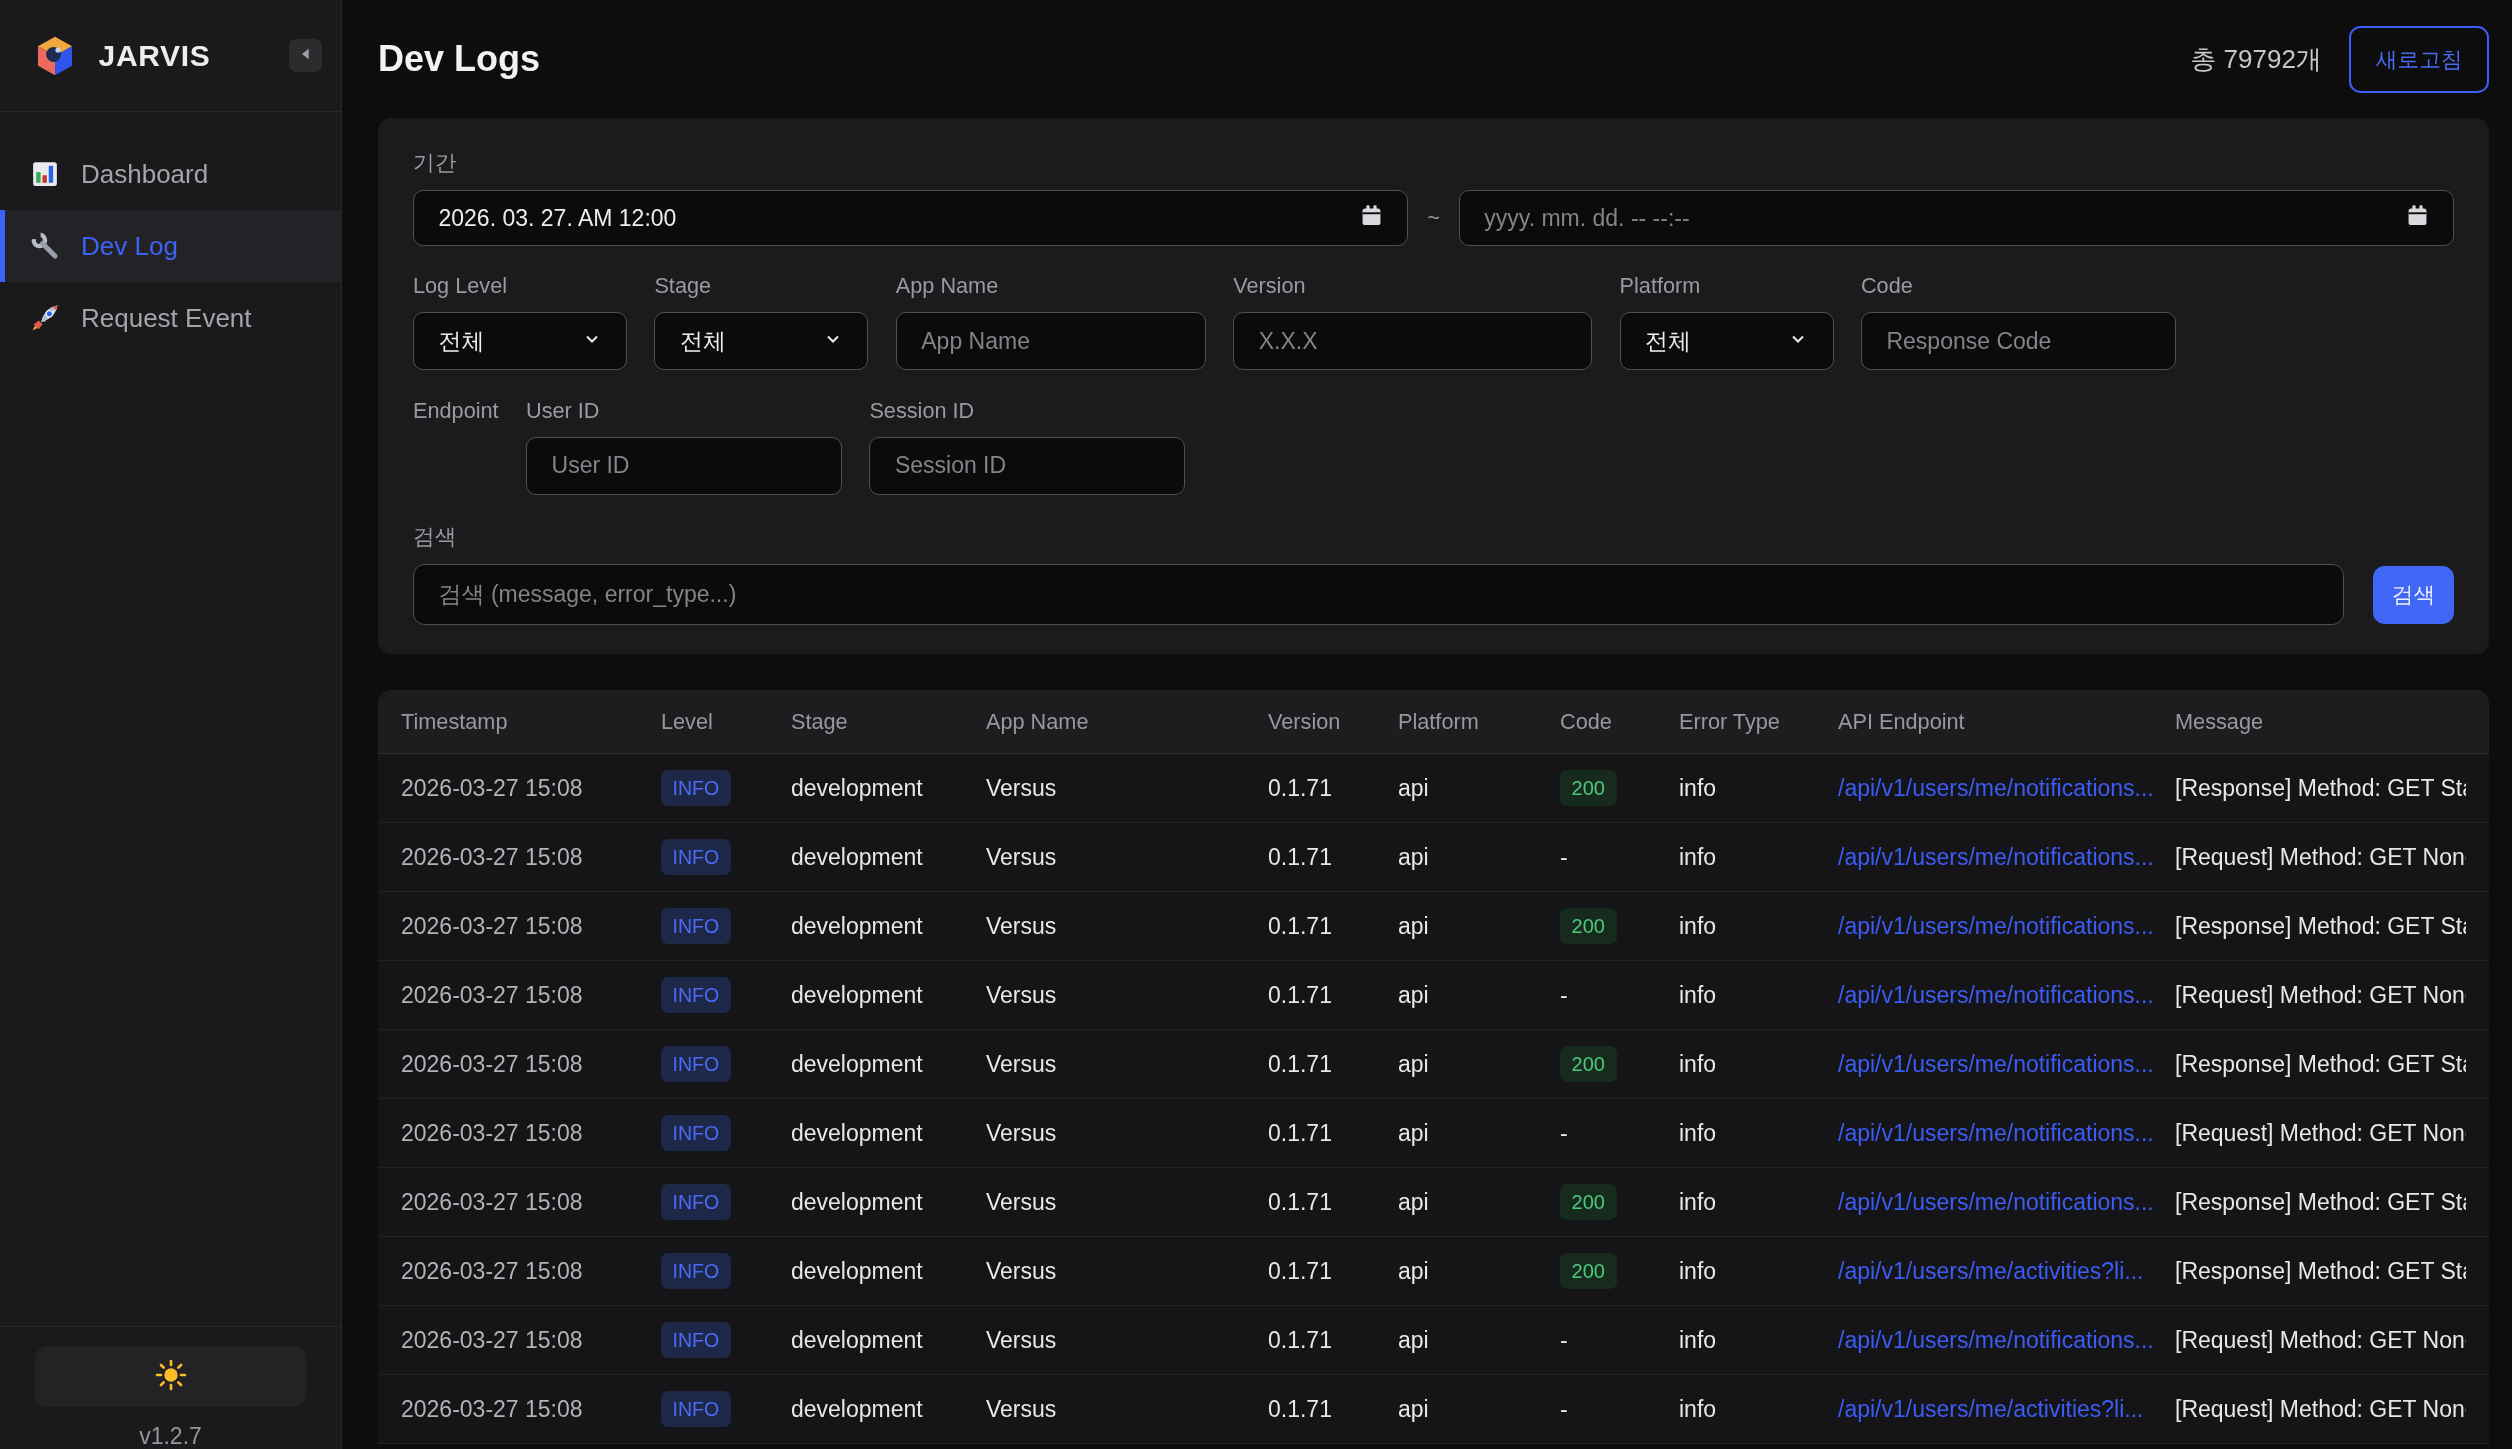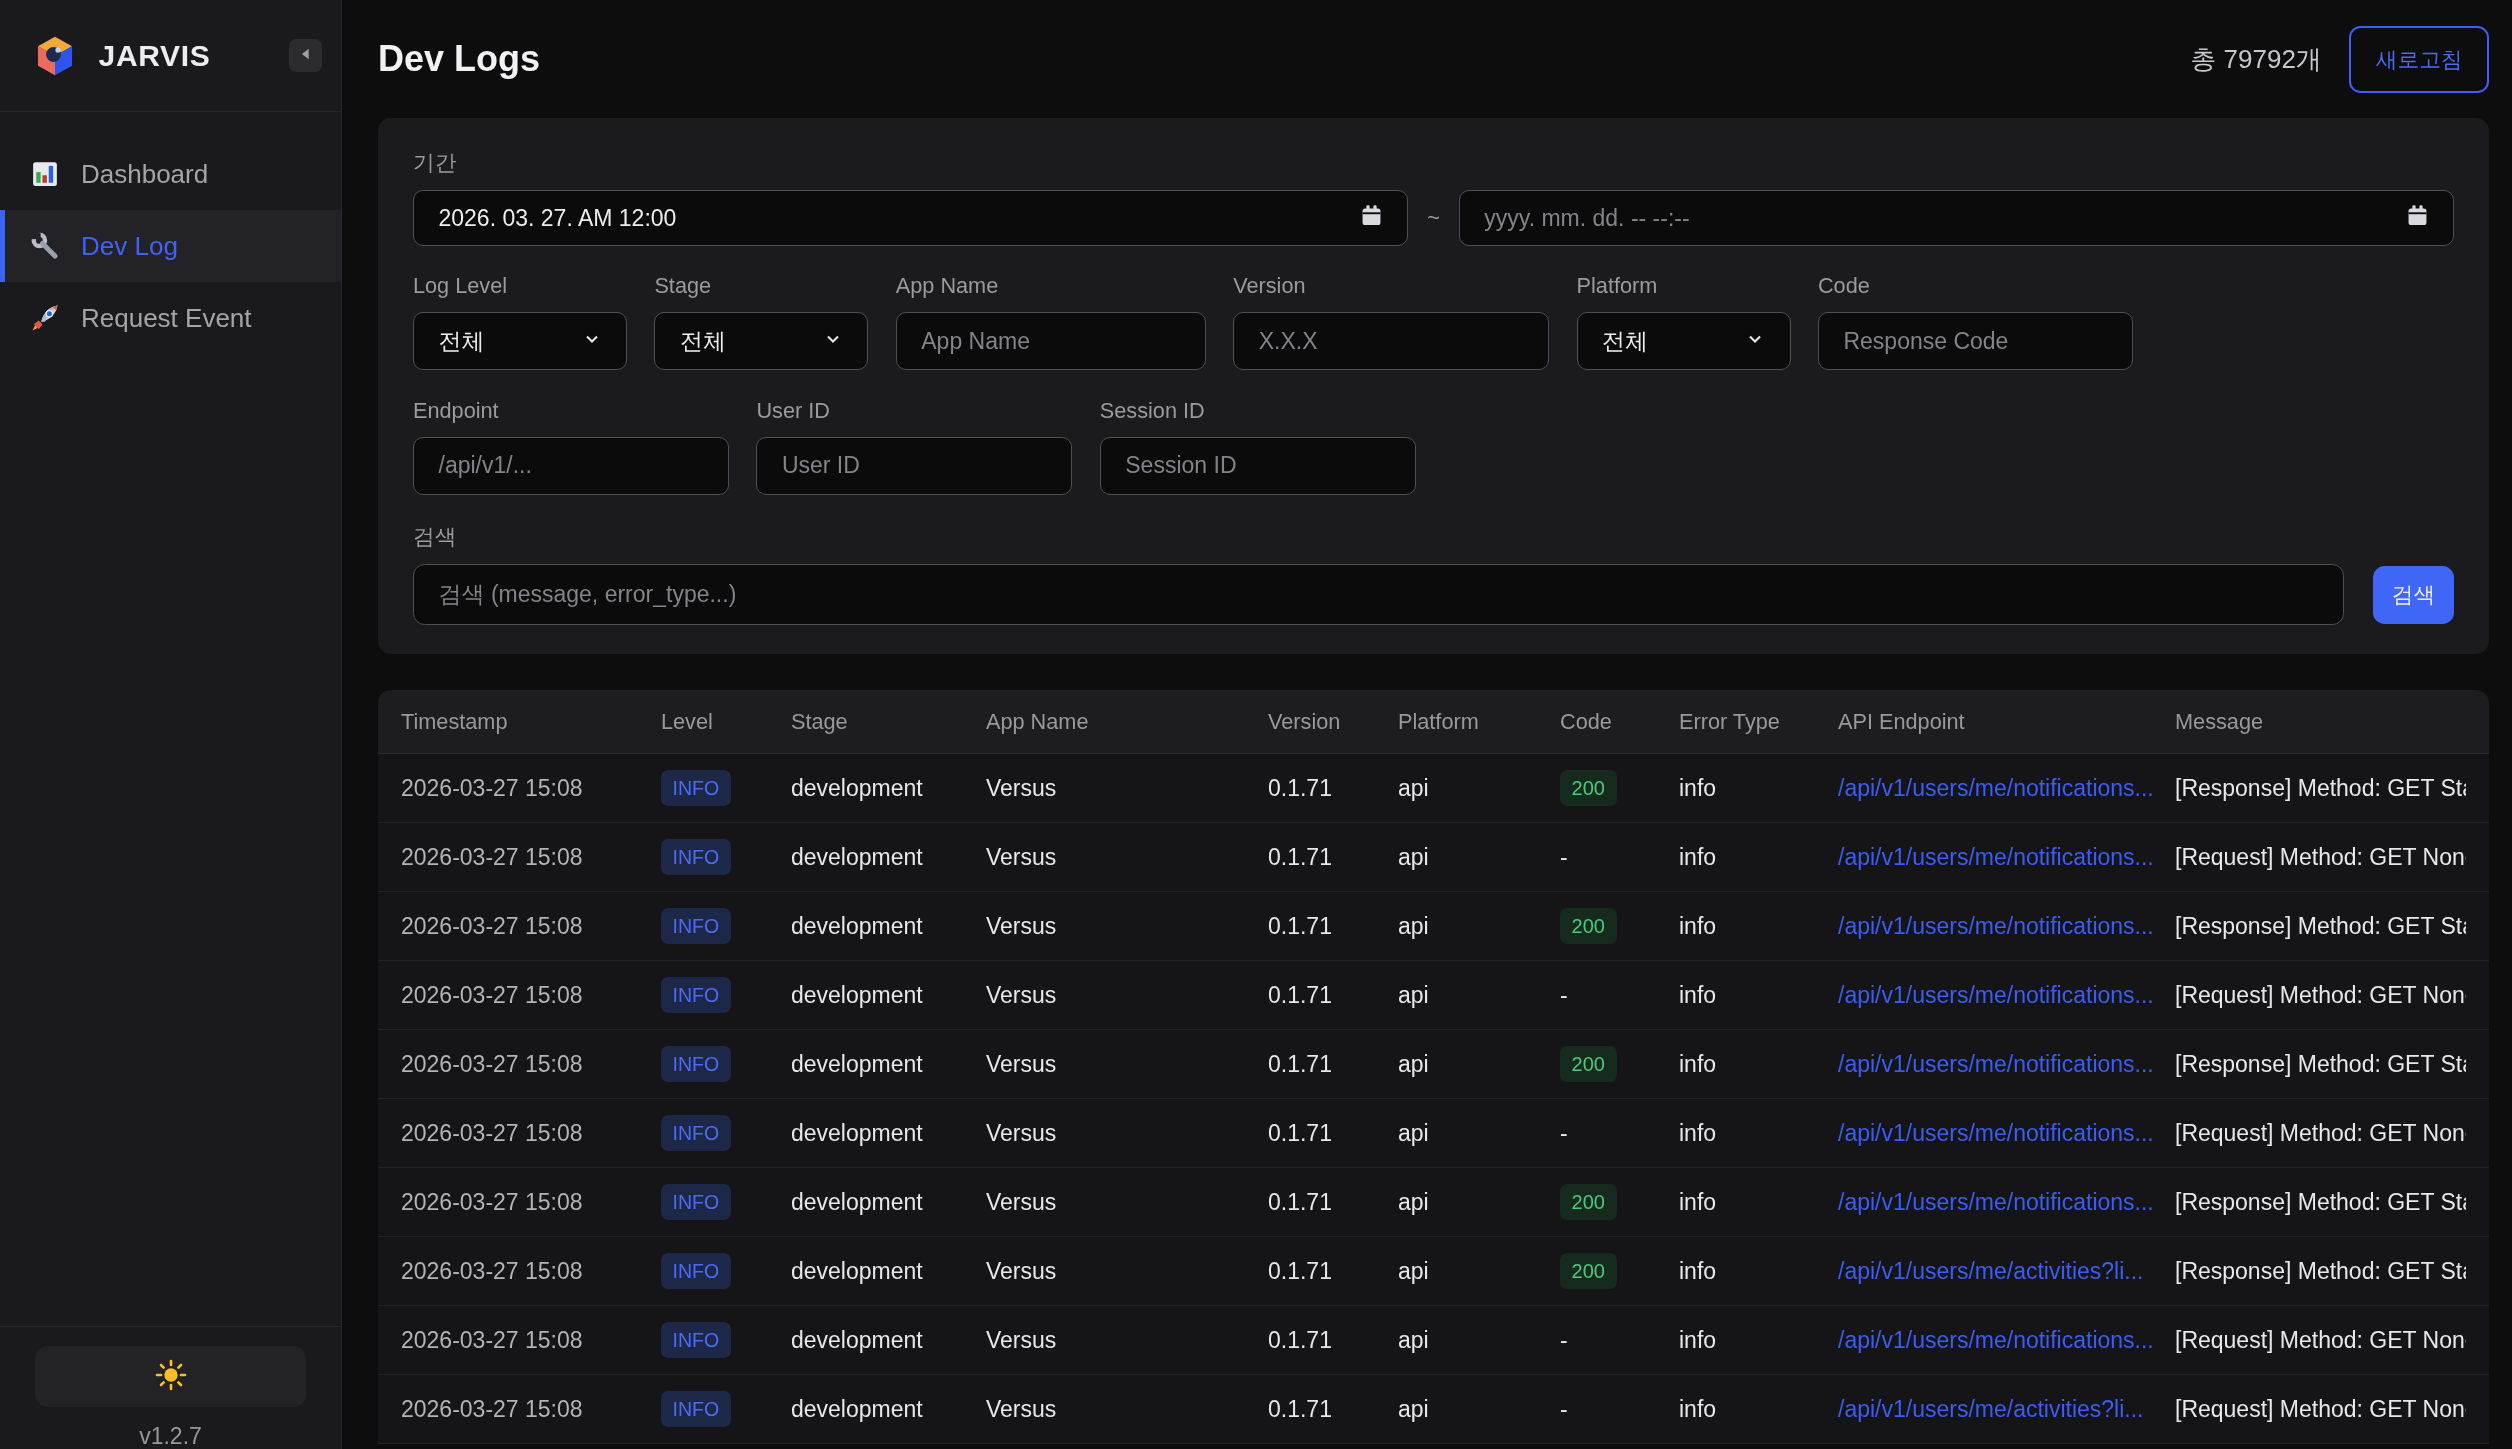--- a/index.html
+++ b/index.html
@@ -38,21 +38,21 @@
   .box { background:#0b0b0c; border:1.4px solid #4f4f55; border-radius:10px; height:58px; display:flex; align-items:center; padding:0 24.5px; font-size:23px; color:#ededef; }
   .placeholder { color:#83838a; }
   .date-row { display:flex; align-items:center; gap:19px; margin-bottom:27.4px; }
   .date-input { flex:1; height:56px; justify-content:space-between; cursor:text;gap:32px; }
   .tilde { color:#9a9aa0; font-size:21.7px; }
   .filter-row { display:flex; gap:27.4px; margin-bottom:27.4px; }
   .field {}
   .select { justify-content:space-between; cursor:pointer; }
   .w-select { width:214px; }
   .w-app { width:310px; }
-  .w-version { width:316px; }
+  .w-version { width:359px; }
   .w-code { width:315px; }
   .w-id { width:316px; }
   .search-row { display:flex; align-items:center; gap:29px; }
   .search-input { flex:1; height:61px; border-radius:11.6px; }
   .search-btn { width:81px; height:58px; background:#4066f5; color:#e9eeff; border:none; border-radius:11.6px; font-size:21.7px; cursor:pointer; font-family:inherit; }
 
   
   .table-card { margin-top:36px; background:#151517; border-radius:13px 13px 0 0; overflow:hidden; }
   .t-grid { display:grid; grid-template-columns:260px 130px 195px 282px 130px 162px 119px 159px 337px minmax(0,1fr); align-items:center; padding:0 23px; }
   .t-header { height:64px; background:#1d1d20; border-bottom:1.4px solid #2c2c30; color:#98989e; font-size:21.7px; }
@@ -236,23 +236,20 @@
         <label class="f-label">Code</label>
         <div class="box w-code">
           <span class="placeholder">Response Code</span>
         </div>
       </div>
     </div>
 
     <div class="filter-row">
       <div class="field">
         <label class="f-label">Endpoint</label>
-        <div class="box w-id">
-          <span class="placeholder">/api/v1/...</span>
-        </div>
       </div>
       <div class="field">
         <label class="f-label">User ID</label>
         <div class="box w-id">
           <span class="placeholder">User ID</span>
         </div>
       </div>
       <div class="field">
         <label class="f-label">Session ID</label>
         <div class="box w-id">

